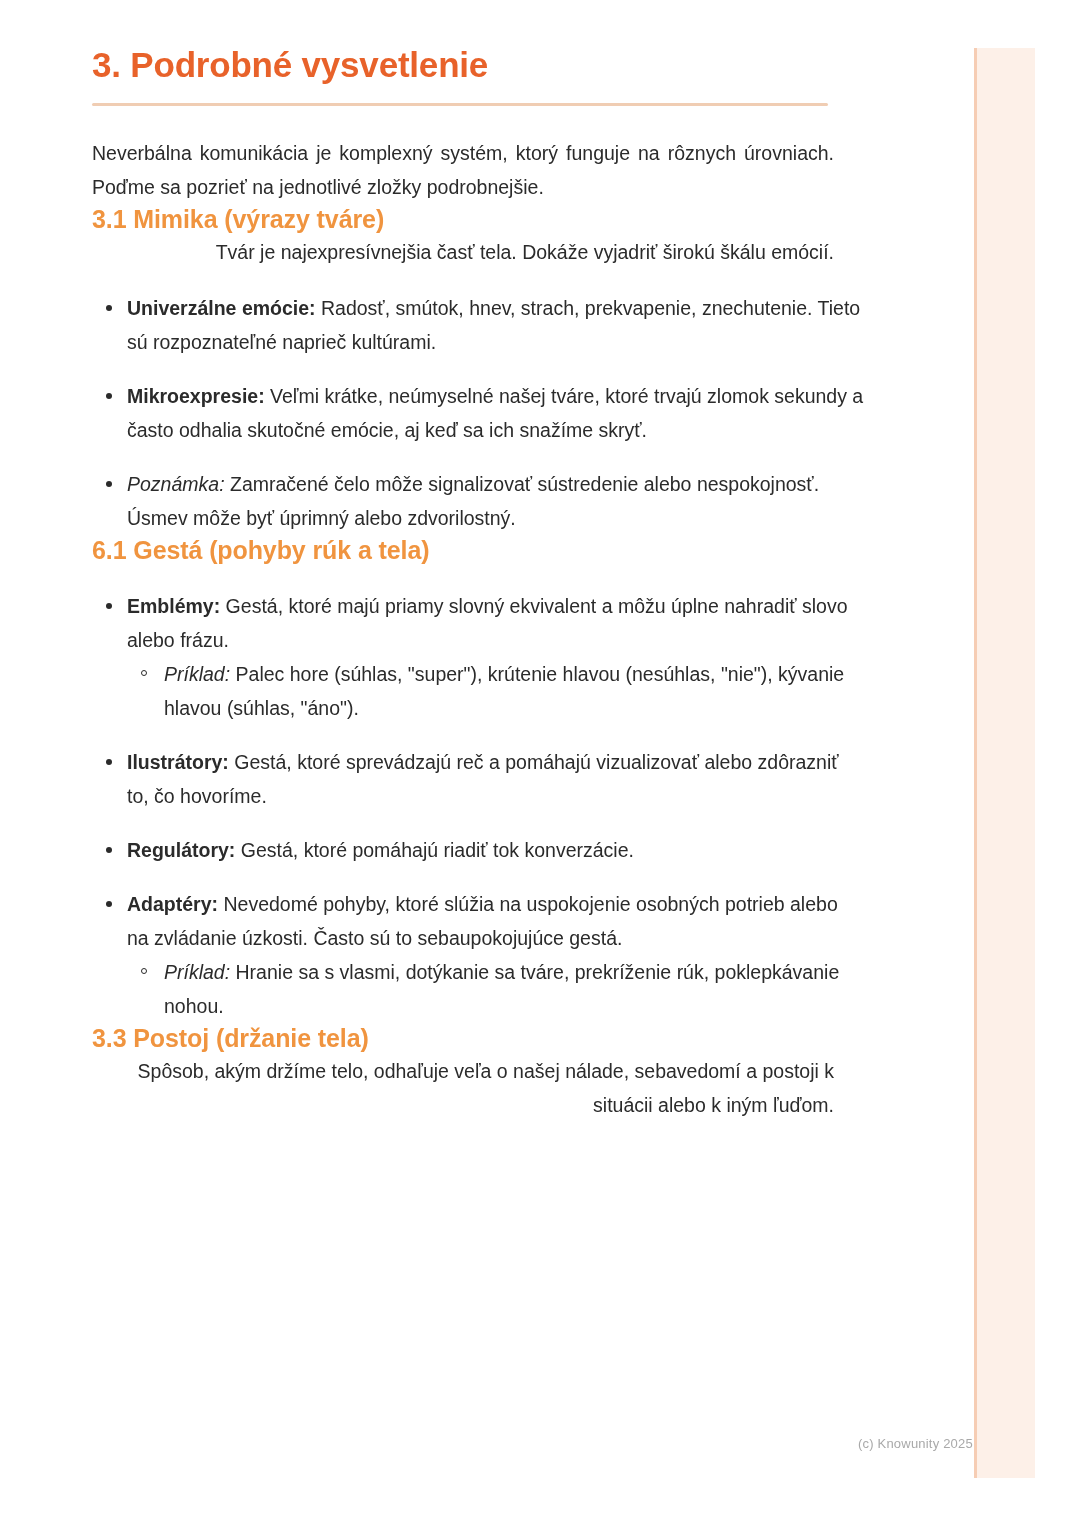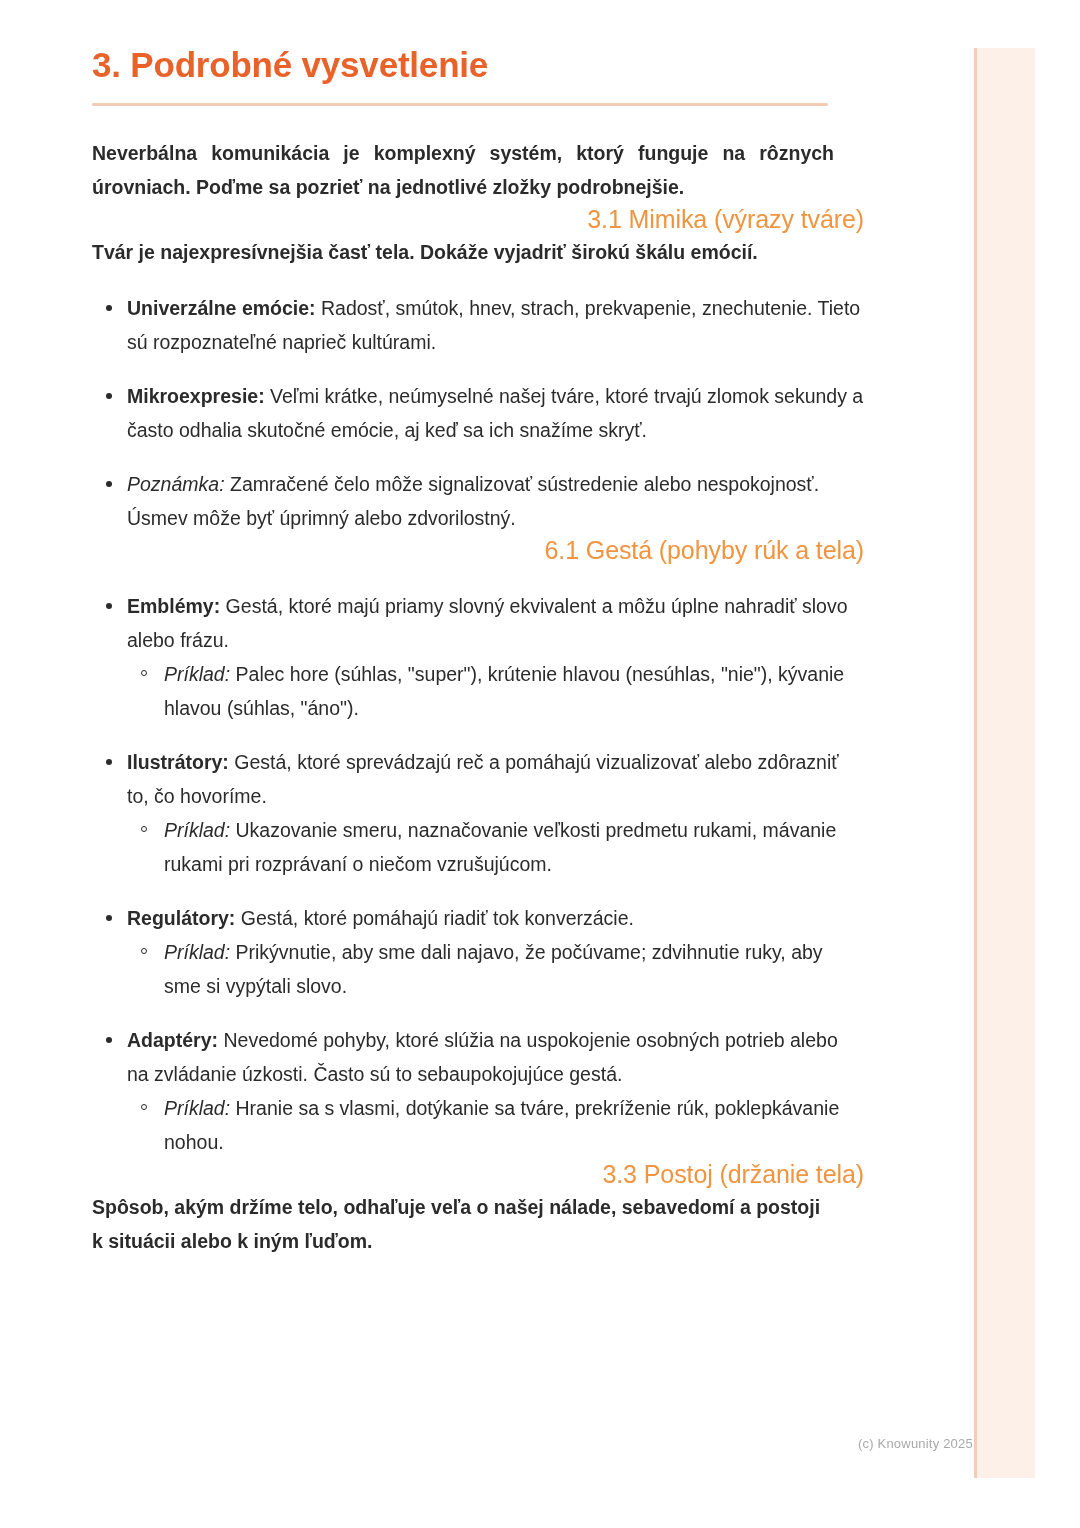--- a/index.html
+++ b/index.html
@@ -50,44 +50,42 @@
     margin-top: 17px;
     margin-bottom: 30px;
     height: 3px;
     width: 736px;
     background: #f0cdb3;
     border-radius: 2px;
   }
 
   h2.sub-title {
     font-size: 25px;
-    font-weight: normal;
+    font-weight: bold;
     color: #f0943f;
     margin: 0;
     line-height: 1.25;
     letter-spacing: -0.1px;
-    text-align: right;
   }
 
   .sec-3-1 { margin-top: 43px; }
   .sec-3-2 { margin-top: 54px; }
   .sec-3-3 { margin-top: 52px; }
 
   p.para {
     font-size: 19.5px;
     line-height: 34px;
     margin: 0;
     color: #2b2b2b;
     max-width: 742px;
-    font-weight: bold;
   }
   p.para.justified { text-align: justify; }
 
   .p-after-h1 { margin-top: 0; }
-  .p-after-h2 { margin-top: 23px; }
+  .p-after-h2 { margin-top: 23px; text-align: right; }
 
   ul.level1 {
     list-style: none;
     margin: 22px 0 0 0;
     padding: 0;
   }
   ul.level1 > li {
     position: relative;
     padding-left: 35px;
     margin-bottom: 20px;
@@ -183,37 +181,25 @@
         <li>
           <span class="bullet-ring"></span>
           <span class="lbl-italic">Príklad:</span><span> Palec hore (súhlas, "super"), krútenie hlavou (nesúhlas, "nie"), kývanie hlavou (súhlas, "áno").</span>
         </li>
       </ul>
     </li>
 
     <li>
       <span class="bullet-dot"></span>
       <span class="lbl-bold">Ilustrátory:</span><span> Gestá, ktoré sprevádzajú reč a pomáhajú vizualizovať alebo zdôrazniť to, čo hovoríme.</span>
-      <ul class="level2">
-        <li>
-          <span class="bullet-ring"></span>
-          <span class="lbl-italic">Príklad:</span><span> Ukazovanie smeru, naznačovanie veľkosti predmetu rukami, mávanie rukami pri rozprávaní o niečom vzrušujúcom.</span>
-        </li>
-      </ul>
     </li>
 
     <li>
       <span class="bullet-dot"></span>
       <span class="lbl-bold">Regulátory:</span><span> Gestá, ktoré pomáhajú riadiť tok konverzácie.</span>
-      <ul class="level2">
-        <li>
-          <span class="bullet-ring"></span>
-          <span class="lbl-italic">Príklad:</span><span> Prikývnutie, aby sme dali najavo, že počúvame; zdvihnutie ruky, aby sme si vypýtali slovo.</span>
-        </li>
-      </ul>
     </li>
 
     <li>
       <span class="bullet-dot"></span>
       <span class="lbl-bold">Adaptéry:</span><span> Nevedomé pohyby, ktoré slúžia na uspokojenie osobných potrieb alebo na zvládanie úzkosti. Často sú to sebaupokojujúce gestá.</span>
       <ul class="level2">
         <li>
           <span class="bullet-ring"></span>
           <span class="lbl-italic">Príklad:</span><span> Hranie sa s vlasmi, dotýkanie sa tváre, prekríženie rúk, poklepkávanie nohou.</span>
         </li>

